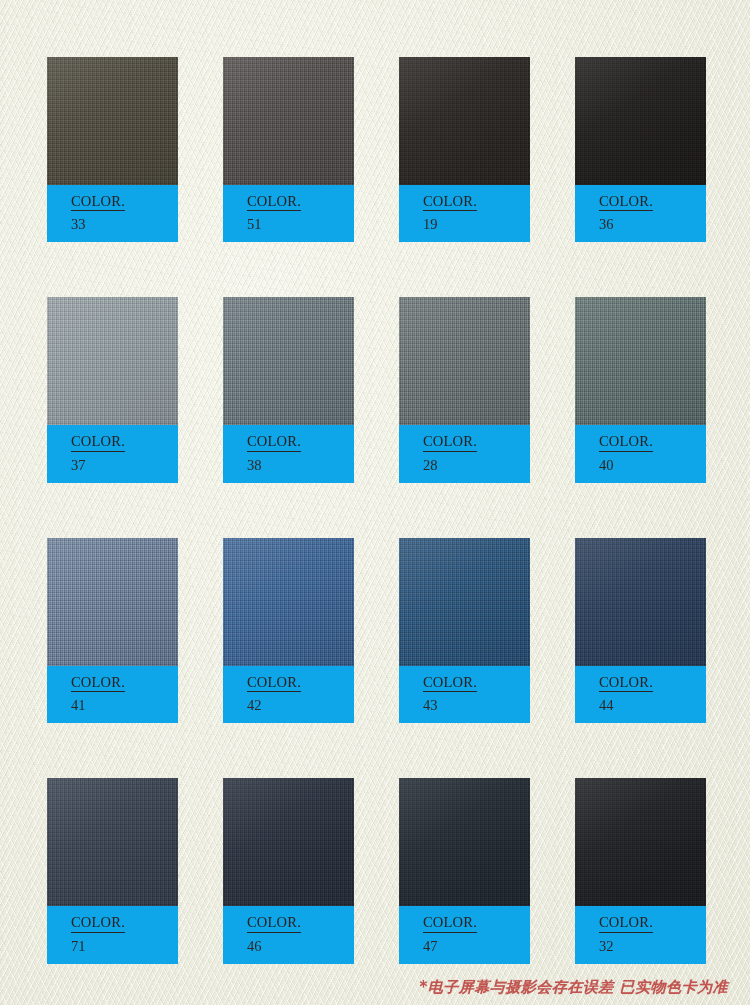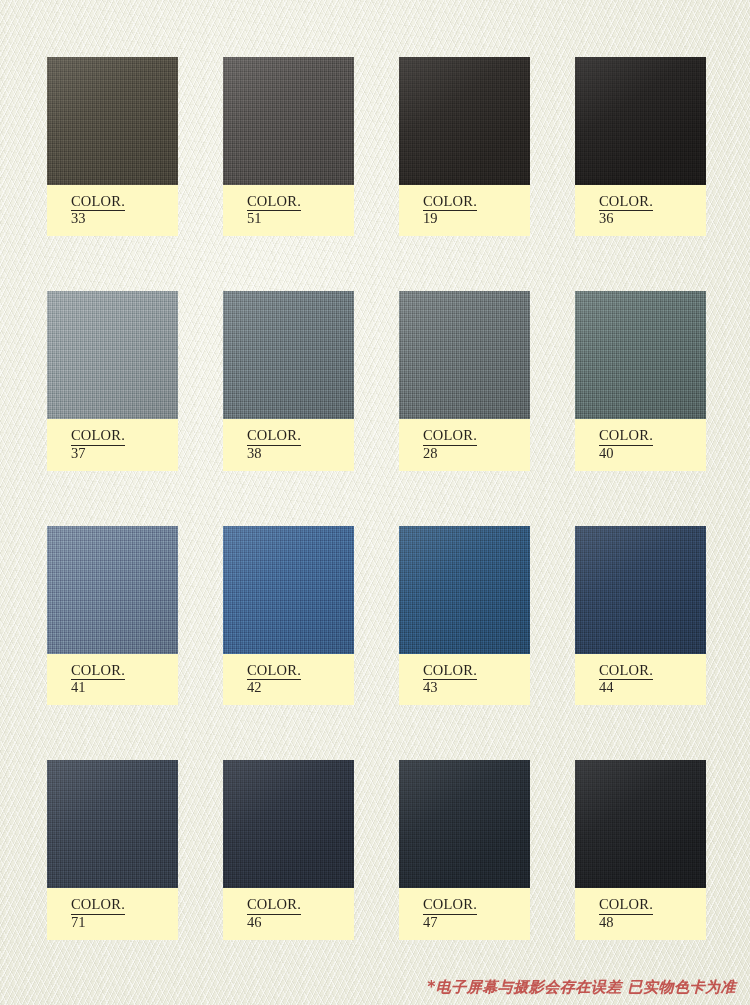--- a/index.html
+++ b/index.html
@@ -92,47 +92,48 @@
       linear-gradient(145deg,
         rgba(255,255,255,0.13) 0%,
         rgba(255,255,255,0.03) 38%,
         rgba(0,0,0,0.05) 72%,
         rgba(0,0,0,0.12) 100%);
     pointer-events: none;
   }
 
   .swatch-label {
     width: 131px;
-    background: #fef9c3;
+    background: #0ea5e9;
     padding: 7px 0 10px 0;
     box-sizing: border-box;
   }
 
   .label-color-text {
     display: inline-block;
     margin-left: 24px;
     font-size: 14.5px;
     letter-spacing: 0.2px;
     color: #231f1c;
     border-bottom: 1.4px solid #2a2622;
     padding-bottom: 1px;
     line-height: 1.05;
   }
 
   .label-number {
     margin-left: 24px;
+    margin-top: 6px;
     font-size: 14.5px;
     color: #2b2724;
     line-height: 1.05;
   }
 
   
   #footer-note {
     position: absolute;
-    right: 14px;
+    right: 22px;
     bottom: 8px;
     z-index: 3;
     font-family: "DejaVu Sans", "Liberation Sans", sans-serif;
     font-size: 15px;
     font-weight: bold;
     font-style: italic;
     letter-spacing: 0.5px;
     color: #c1544f;
     text-shadow: 0 0 1px rgba(193,84,79,0.35);
     white-space: nowrap;
@@ -246,18 +247,18 @@
       <div class="swatch-chip" style="background-color: rgb(35, 42, 50);"></div>
       <div class="swatch-label">
         <div><span class="label-color-text">COLOR.</span></div>
         <div class="label-number">47</div>
       </div>
     </div>
     <div class="swatch-card">
       <div class="swatch-chip" style="background-color: rgb(30, 32, 35);"></div>
       <div class="swatch-label">
         <div><span class="label-color-text">COLOR.</span></div>
-        <div class="label-number">48</div>
+        <div class="label-number">32</div>
       </div>
     </div>
   </div>
 
 <div id="footer-note">*电子屏幕与摄影会存在误差 已实物色卡为准</div>
 
 </body></html>

